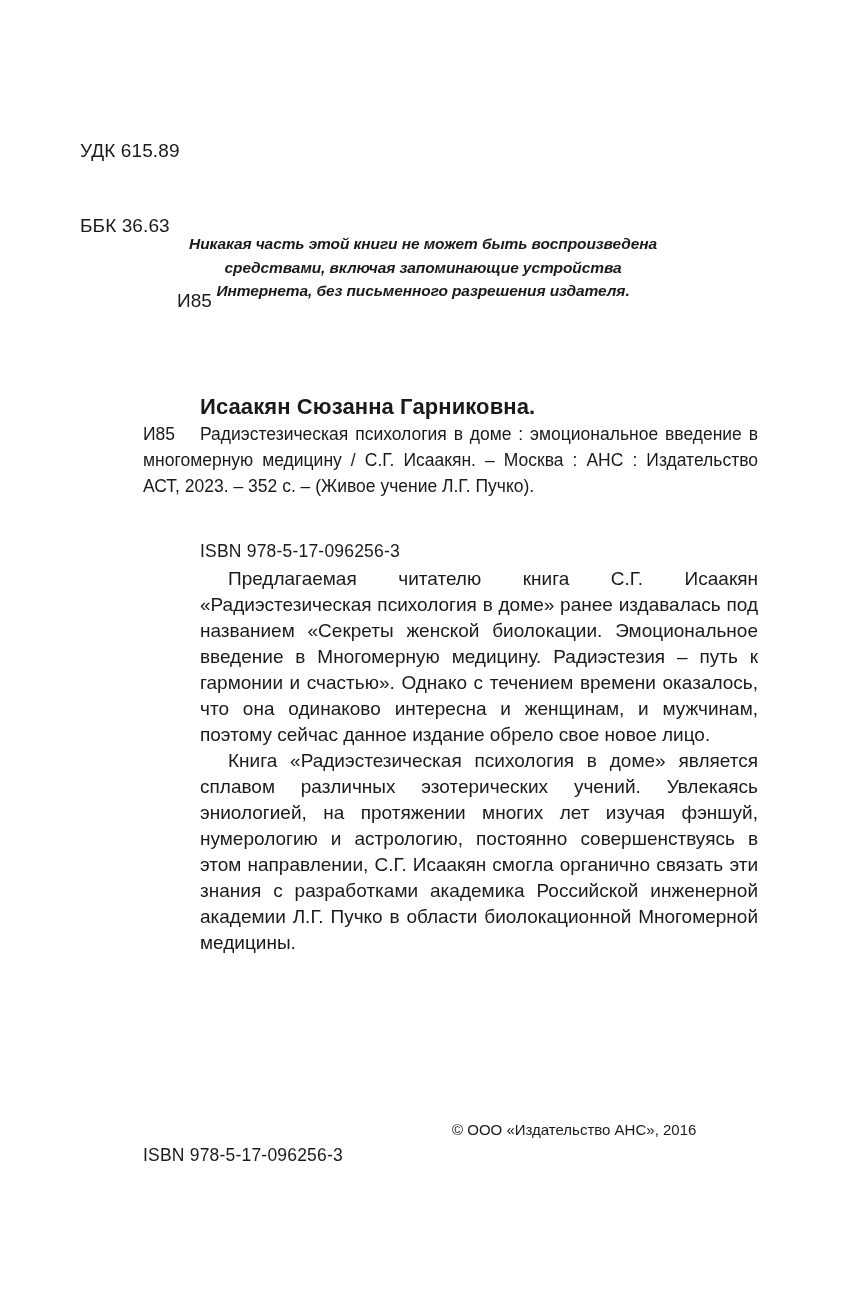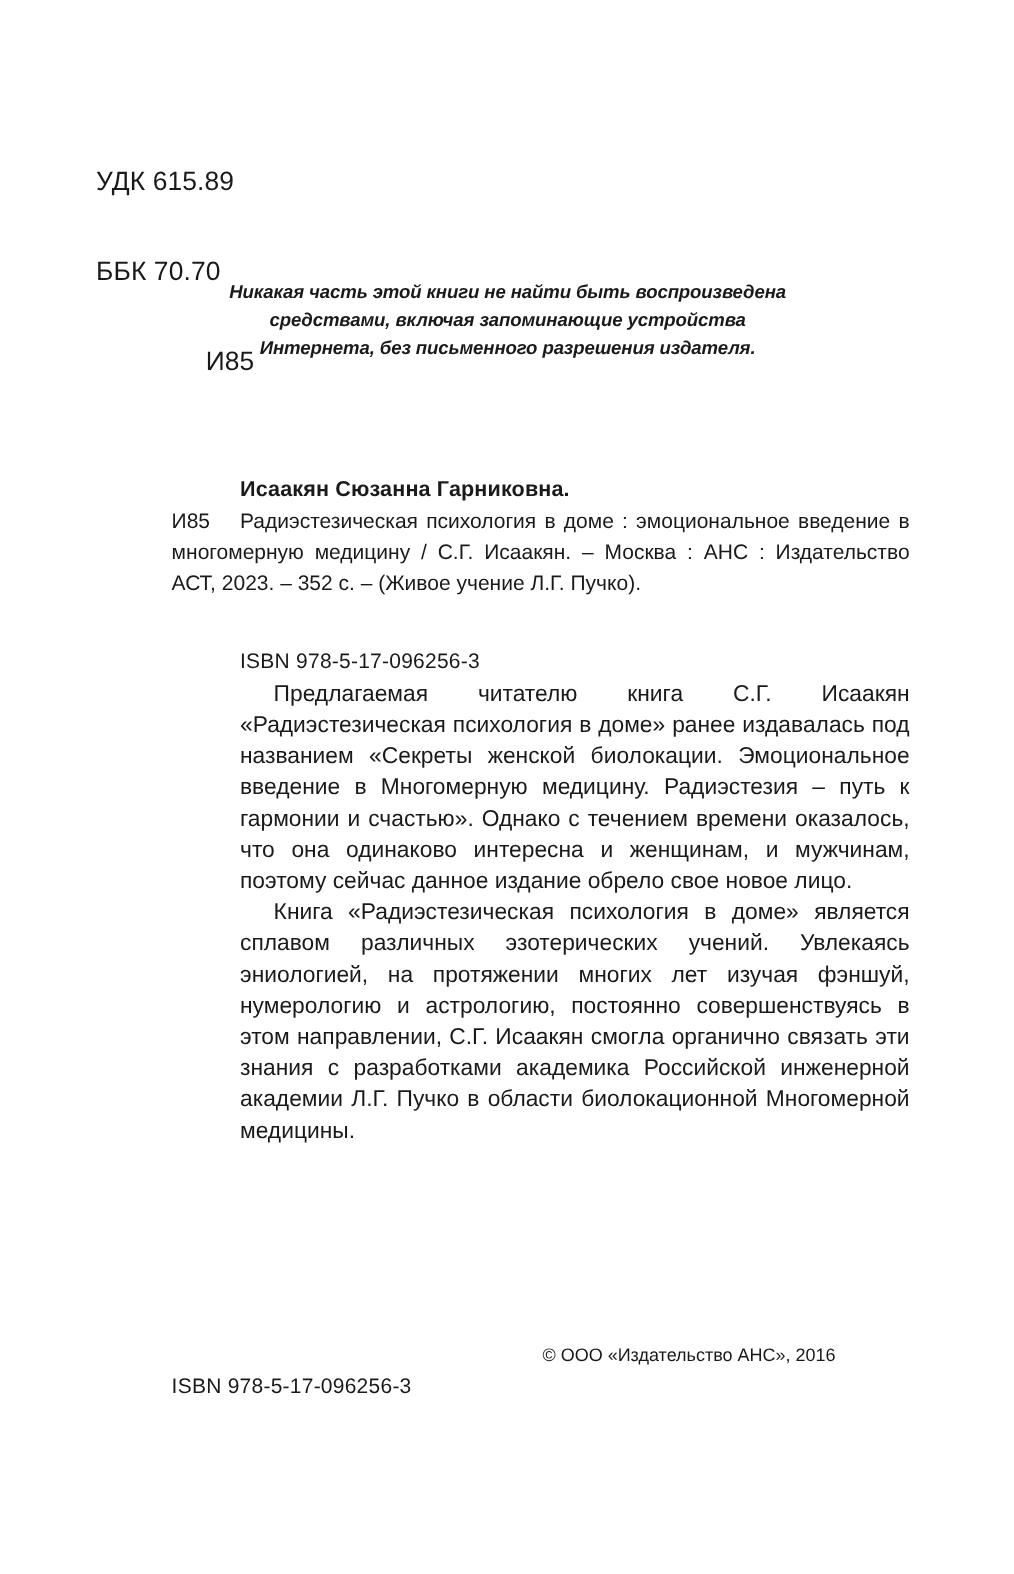--- a/index.html
+++ b/index.html
@@ -18,21 +18,21 @@
     overflow: hidden;
     box-sizing: border-box;
   }
 
   
   .class-block {
     position: absolute;
     left: 80px;
     top: 88px;
     width: 150px;
-    font-size: 22px;
+    font-size: 19px;
     line-height: 25px;
     letter-spacing: 0.1px;
     white-space: pre;
   }
   .class-line {
     display: block;
   }
   .class-line.indent {
     text-align: right;
     padding-right: 18px;
@@ -57,21 +57,21 @@
   .biblio {
     position: absolute;
     left: 143px;
     top: 394px;
     width: 615px;
     font-size: 17.5px;
     line-height: 26px;
   }
   .biblio-author {
     font-weight: bold;
-    font-size: 18px;
+    font-size: 22px;
     margin-left: 57px;
     margin-bottom: 1px;
     letter-spacing: 0.1px;
   }
   .biblio-body {
     position: relative;
     text-align: justify;
     text-align-last: left;
     hyphens: manual;
   }
@@ -142,26 +142,26 @@
   }
   .rights-line { display: block; white-space: nowrap; }
 </style>
 </head>
 <body>
 
 <div class="page">
 
   <div class="class-block">
     <span class="class-line">УДК 615.89</span>
-    <span class="class-line">ББК 70.70</span>
+    <span class="class-line">ББК 36.63</span>
     <span class="class-line indent">И85</span>
   </div>
 
   <div class="notice">
-    <span class="notice-line">Никакая часть этой книги не найти быть воспроизведена</span>
+    <span class="notice-line">Никакая часть этой книги не может быть воспроизведена</span>
     <span class="notice-line">средствами, включая запоминающие устройства</span>
     <span class="notice-line">Интернета, без письменного разрешения издателя.</span>
   </div>
 
   <div class="biblio">
     <div class="biblio-author">Исаакян Сюзанна Гарниковна.</div>
     <div class="biblio-body">
       <span class="biblio-index">И85</span>
       <div class="biblio-text">Радиэстезическая психология в доме : эмоциональное введение в многомерную медицину / С.Г. Исаакян. – Москва : АНС : Издательство АСТ, 2023. – 352 с. – (Живое учение Л.Г. Пучко).</div>
     </div>

